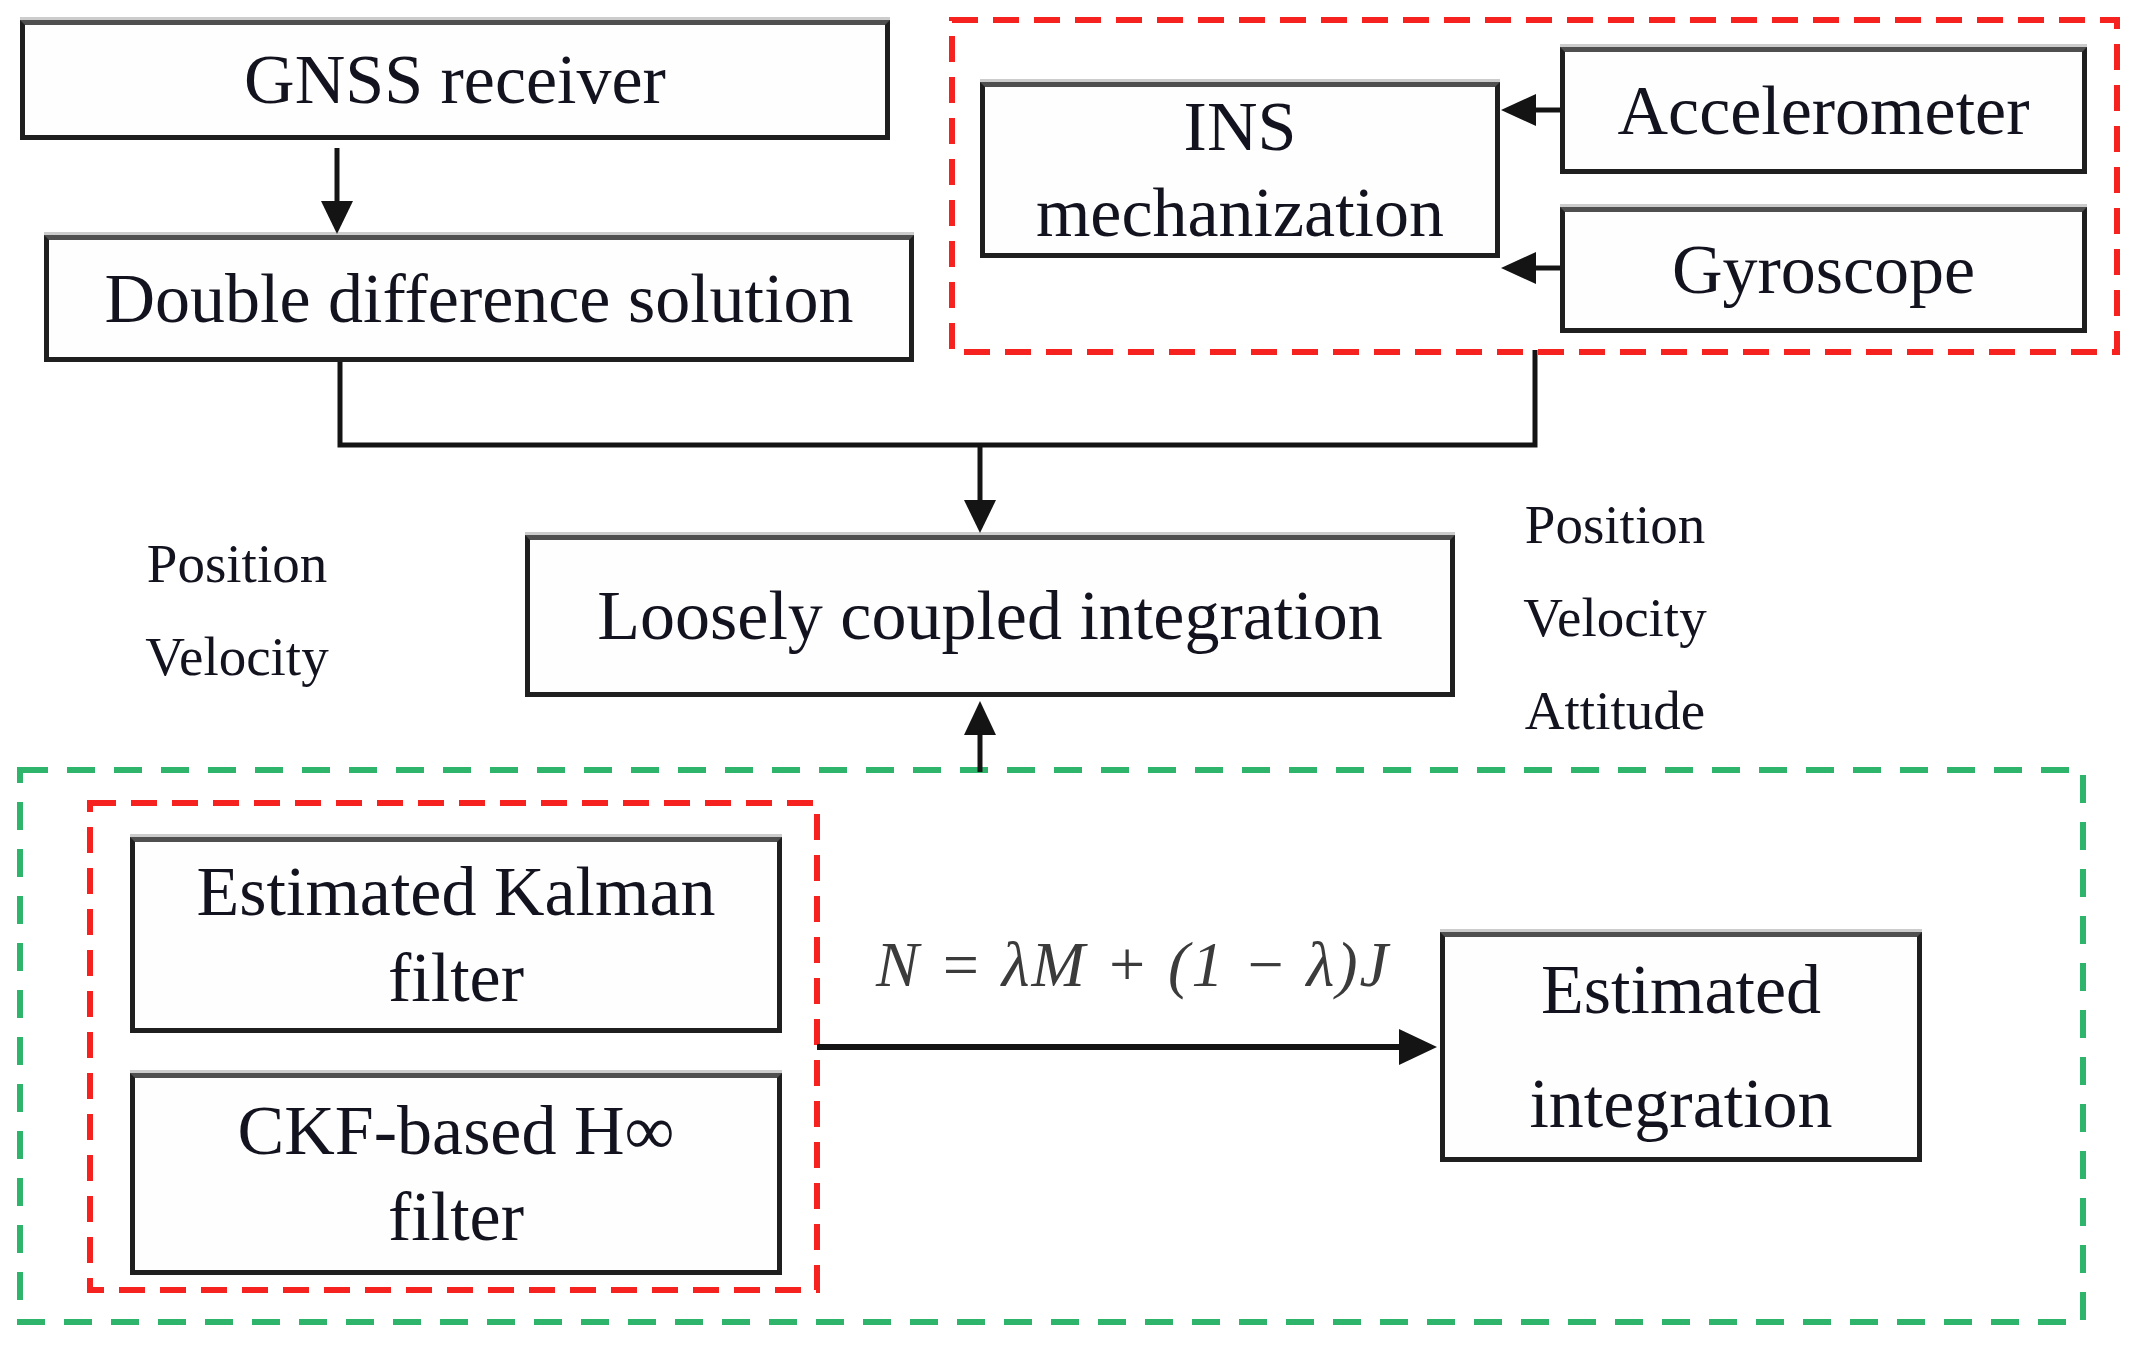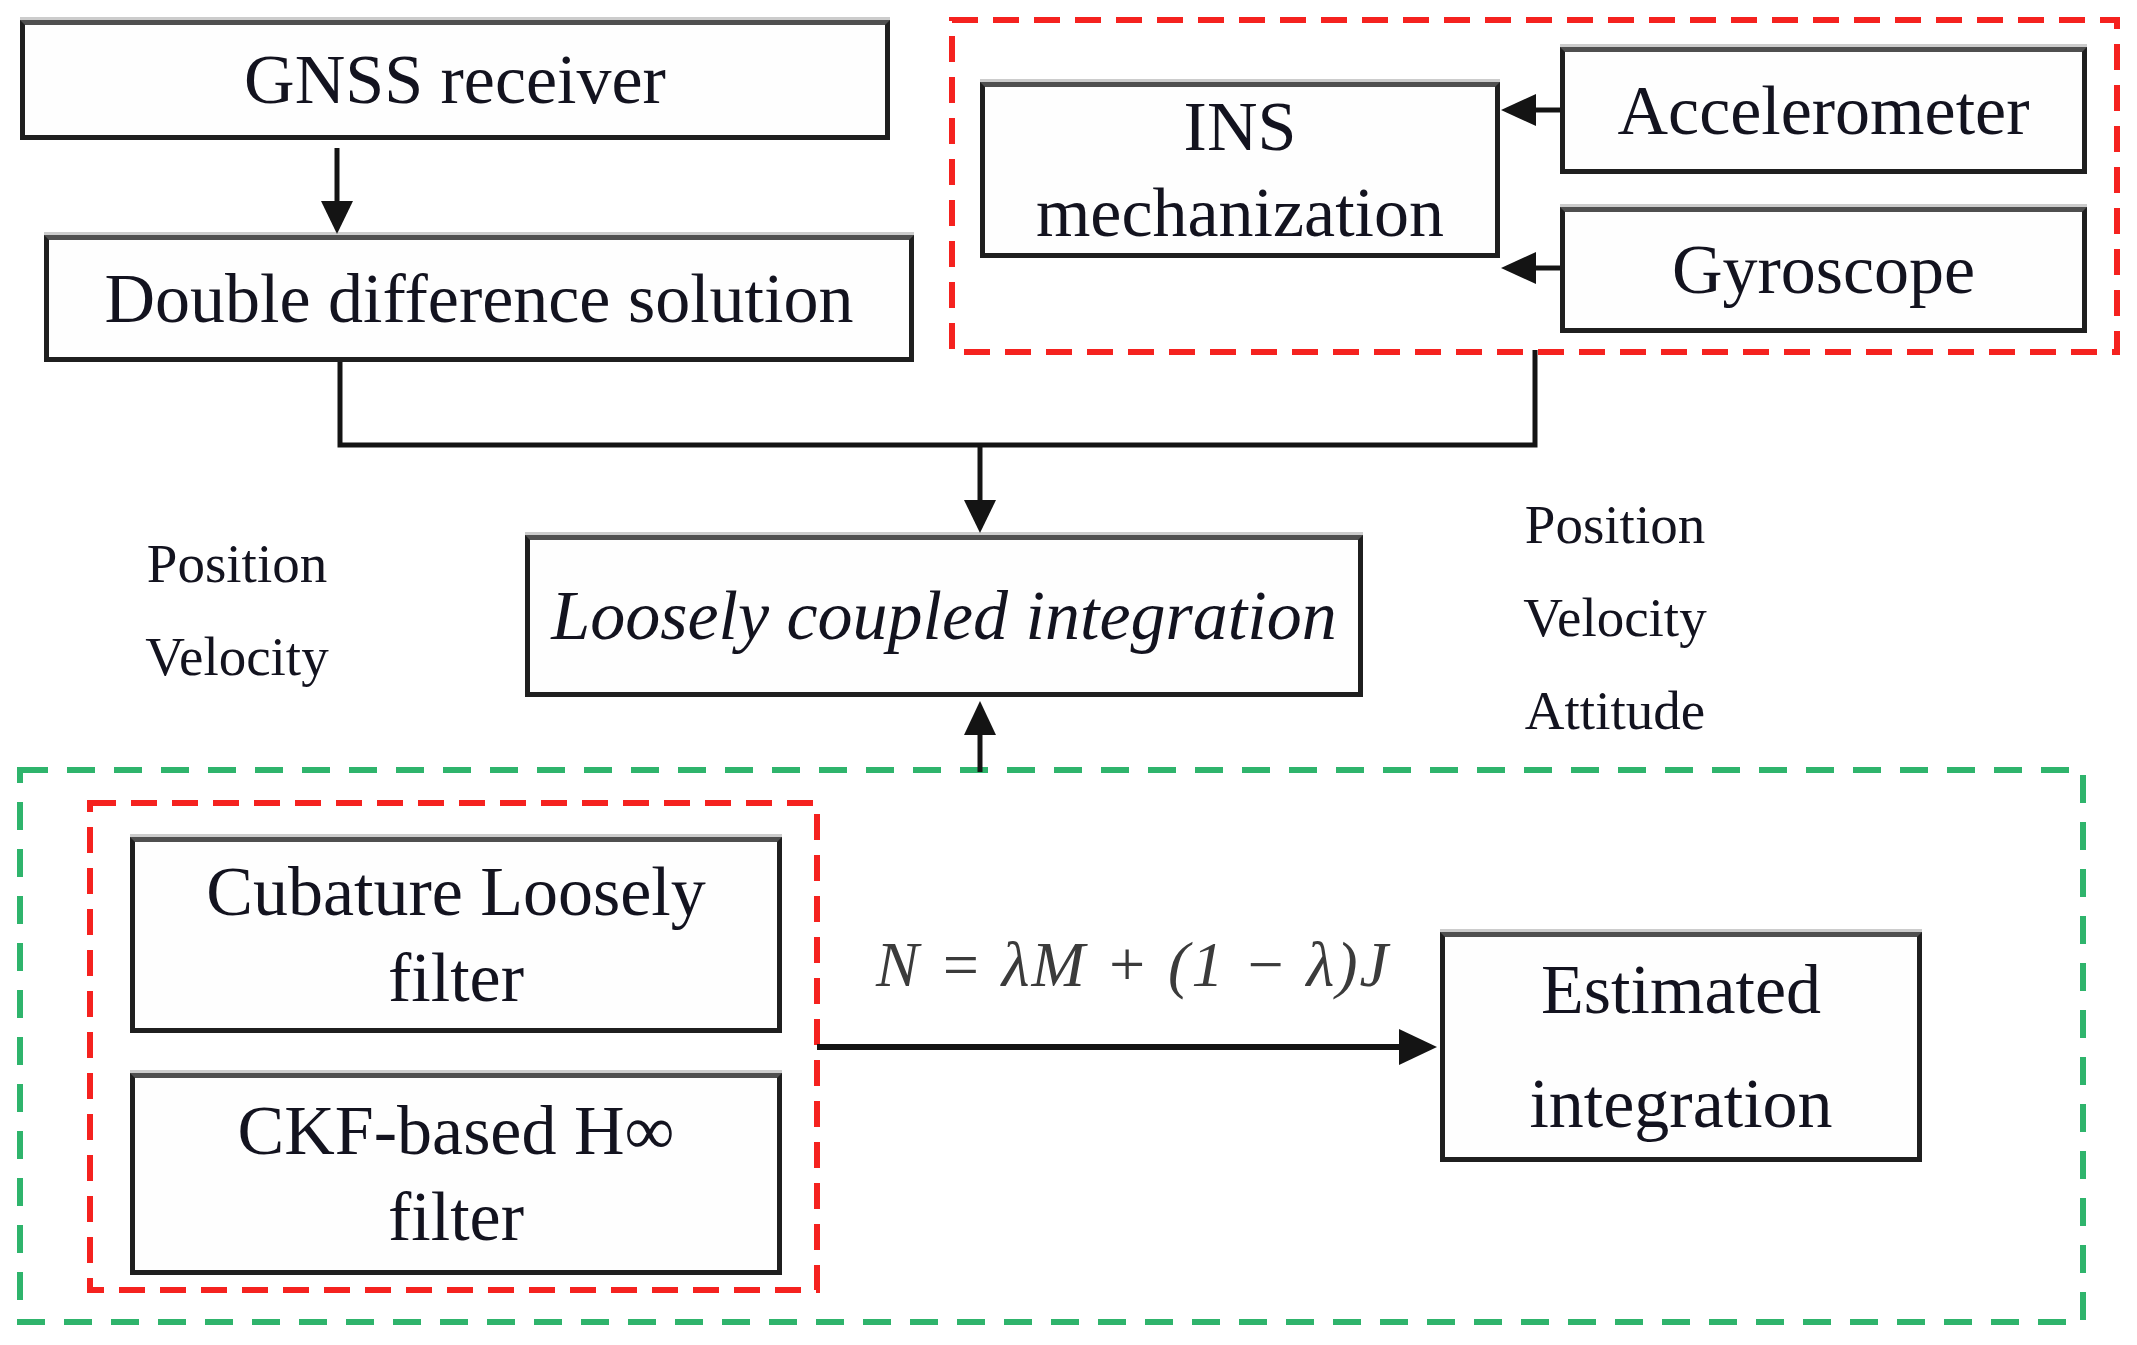--- a/index.html
+++ b/index.html
@@ -112,26 +112,26 @@
   </div>
 
   <div class="node" style="left:1560px; top:47px; width:527px; height:127px;">
     <span>Accelerometer</span>
   </div>
 
   <div class="node" style="left:1560px; top:207px; width:527px; height:126px;">
     <span>Gyroscope</span>
   </div>
 
-  <div class="node" style="left:525px; top:535px; width:838px; height:162px;font-style:italic;">
+  <div class="node" style="left:525px; top:535px; width:930px; height:162px;">
     <span>Loosely coupled integration</span>
   </div>
 
   <div class="node" style="left:130px; top:837px; width:652px; height:196px;">
-    <span>Cubature Loosely</span>
+    <span>Estimated Kalman</span>
     <span>filter</span>
   </div>
 
   <div class="node" style="left:130px; top:1073px; width:652px; height:202px;">
     <span>CKF-based H∞</span>
     <span>filter</span>
   </div>
 
   <div class="node" style="left:1440px; top:932px; width:482px; height:230px;gap:28px;">
     <span>Estimated</span>

